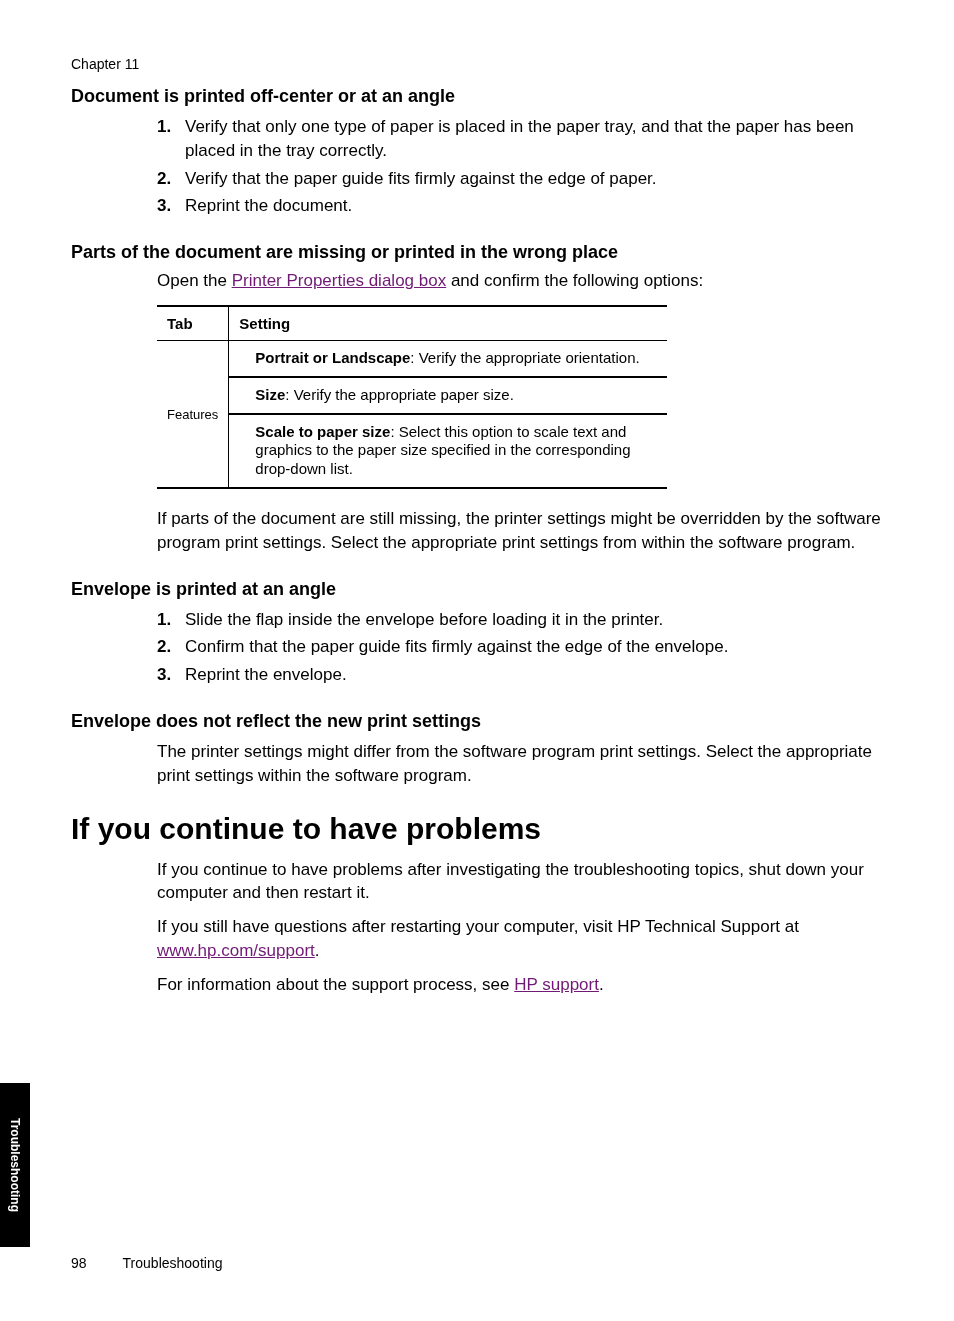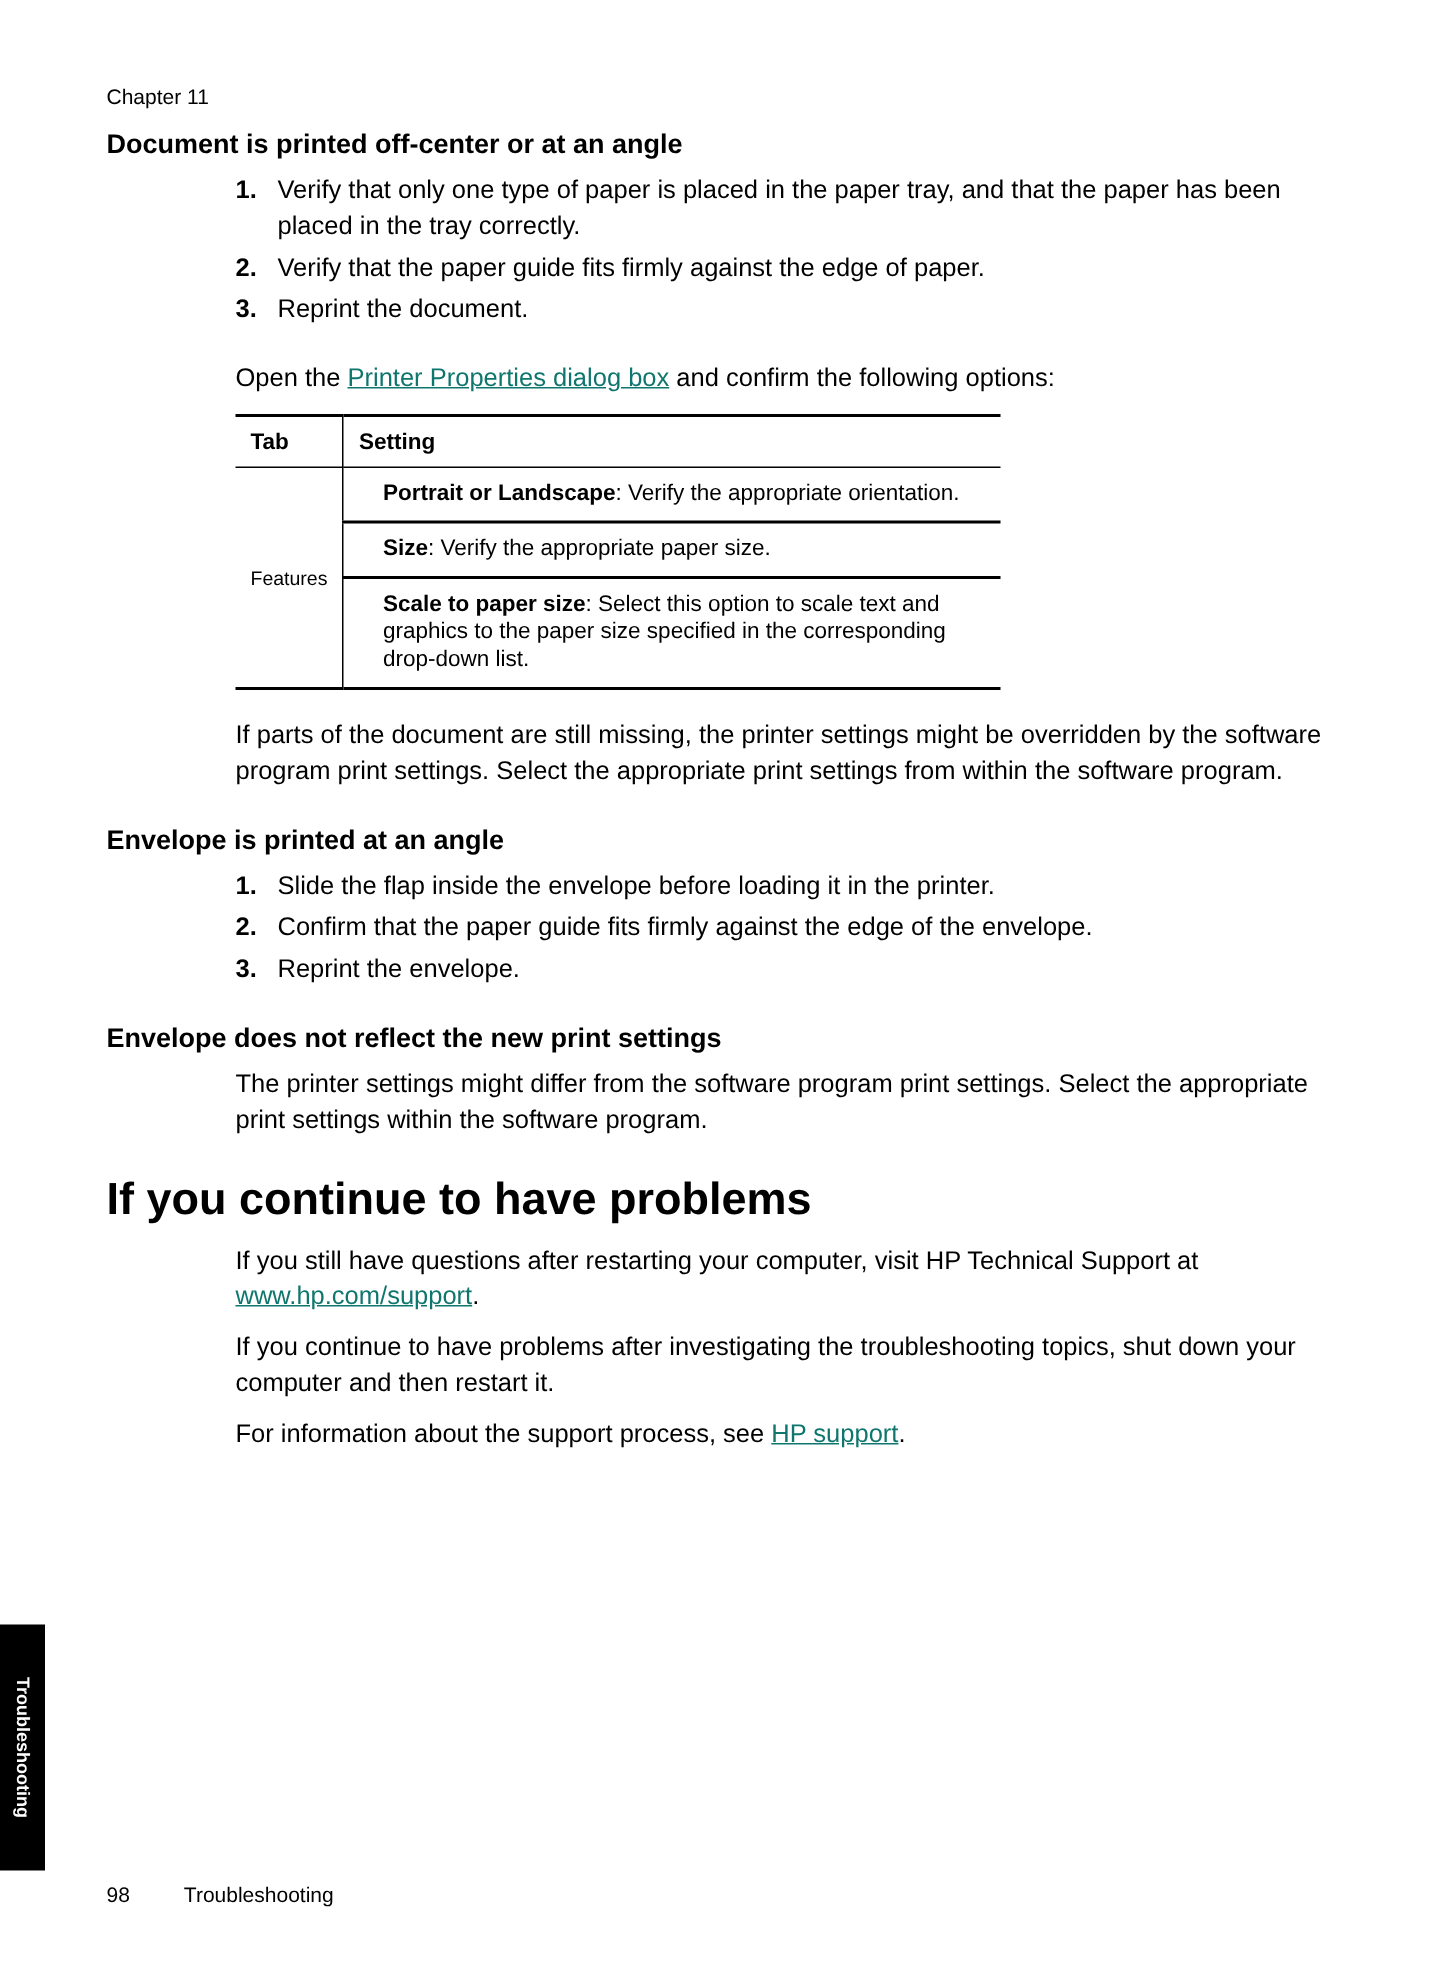--- a/index.html
+++ b/index.html
@@ -45,21 +45,21 @@
     .list-item .num {
       font-weight: bold;
       min-width: 28px;
     }
     .sub-intro {
       margin-left: 86px;
       font-size: 17px;
       margin-bottom: 14px;
     }
     .link {
-      color: #0f766e;
+      color: #701a75;
       text-decoration: underline;
     }
     .table-wrapper {
       margin-left: 86px;
       margin-bottom: 18px;
     }
     table {
       border-collapse: collapse;
       width: 510px;
     }
@@ -157,20 +157,21 @@
     <div class="list-item">
         <span class="num">2.</span>
         <span>Verify that the paper guide fits firmly against the edge of paper.</span>
       </div>
     <div class="list-item">
         <span class="num">3.</span>
         <span>Reprint the document.</span>
       </div>
   </div>
 
+  <div class="section-heading">Parts of the document are missing or printed in the wrong place</div>
   <div class="sub-intro">
     <span>Open the </span><a class="link">Printer Properties dialog box</a><span> and confirm the following options:</span>
   </div>
 
   <div class="table-wrapper">
     <table>
       <thead>
         <tr>
           <th>Tab</th>
           <th>Setting</th>
@@ -207,24 +208,24 @@
         <span class="num">3.</span>
         <span>Reprint the envelope.</span>
       </div>
   </div>
 
   <div class="section-heading">Envelope does not reflect the new print settings</div>
   <div class="para">The printer settings might differ from the software program print settings. Select the appropriate print settings within the software program.</div>
 
   <div class="h2-heading">If you continue to have problems</div>
   <div class="para-block">
+    <p>If you continue to have problems after investigating the troubleshooting topics, shut down your computer and then restart it.</p>
     <p>
       <span>If you still have questions after restarting your computer, visit HP Technical Support at </span><a class="link">www.hp.com/support</a><span>.</span>
     </p>
-    <p>If you continue to have problems after investigating the troubleshooting topics, shut down your computer and then restart it.</p>
     <p>
       <span>For information about the support process, see </span><a class="link">HP support</a><span>.</span>
     </p>
   </div>
 
 </div>
 
 <div class="side-tab">
   <span>Troubleshooting</span>
 </div>

